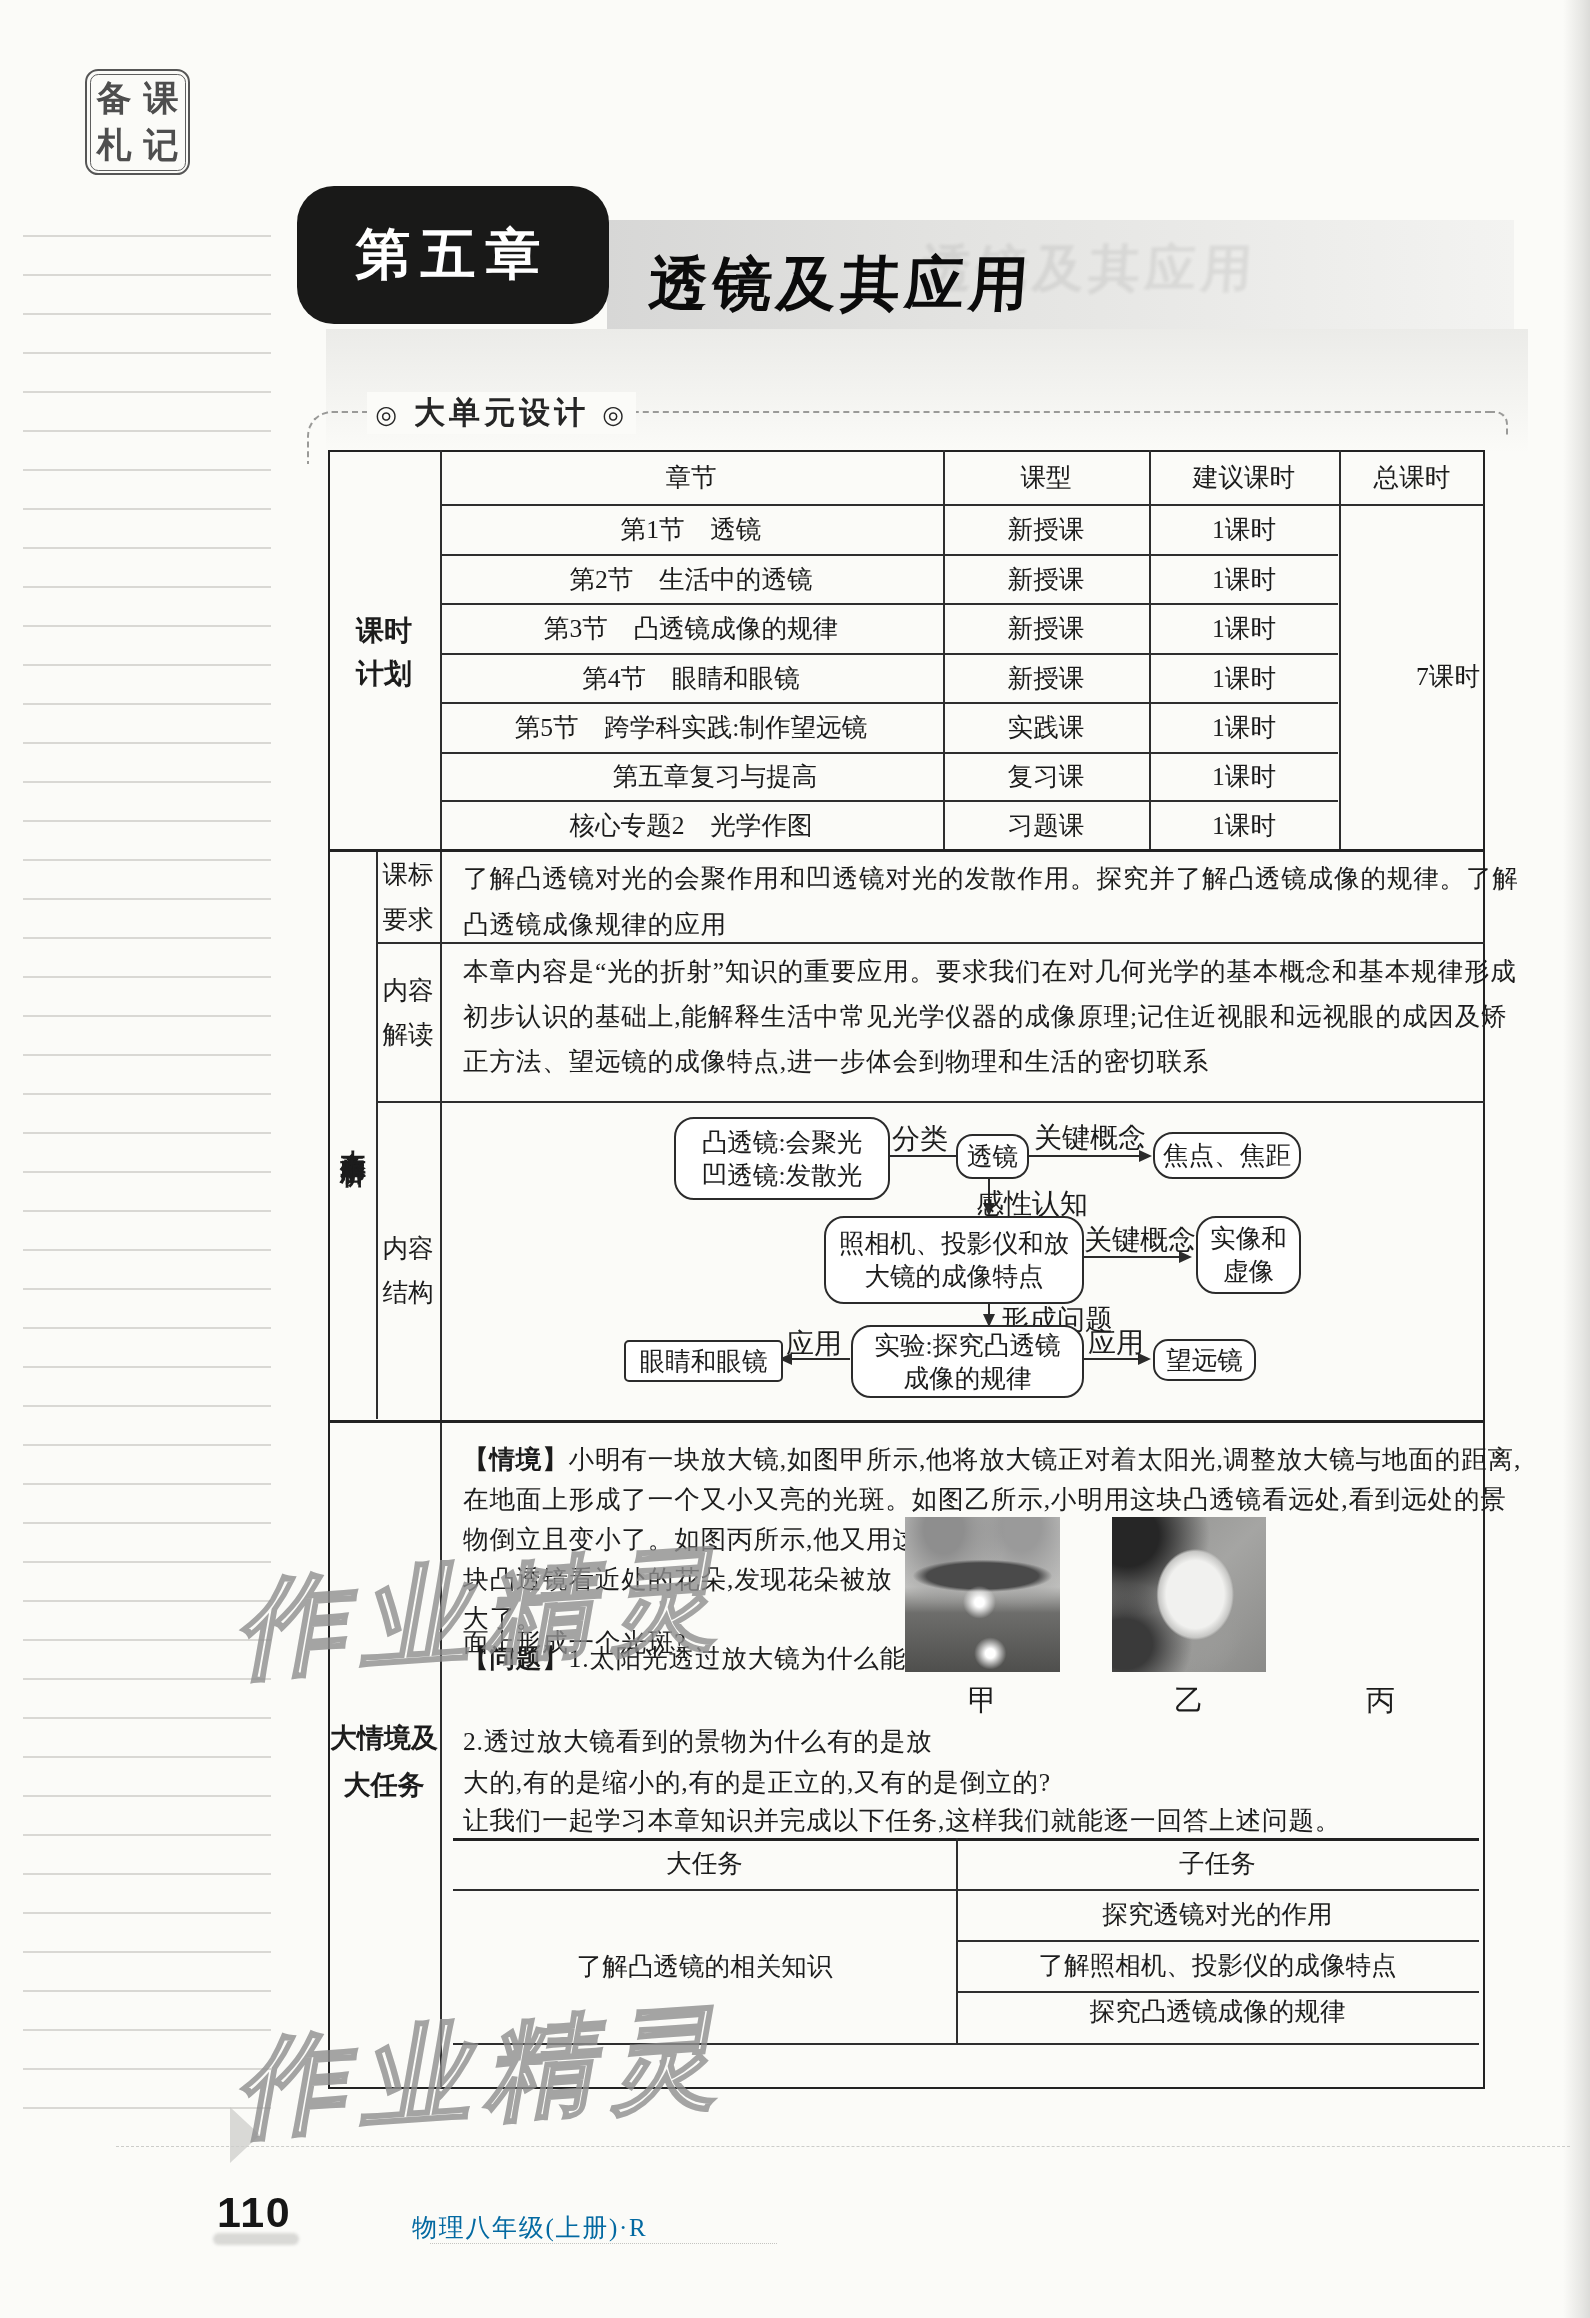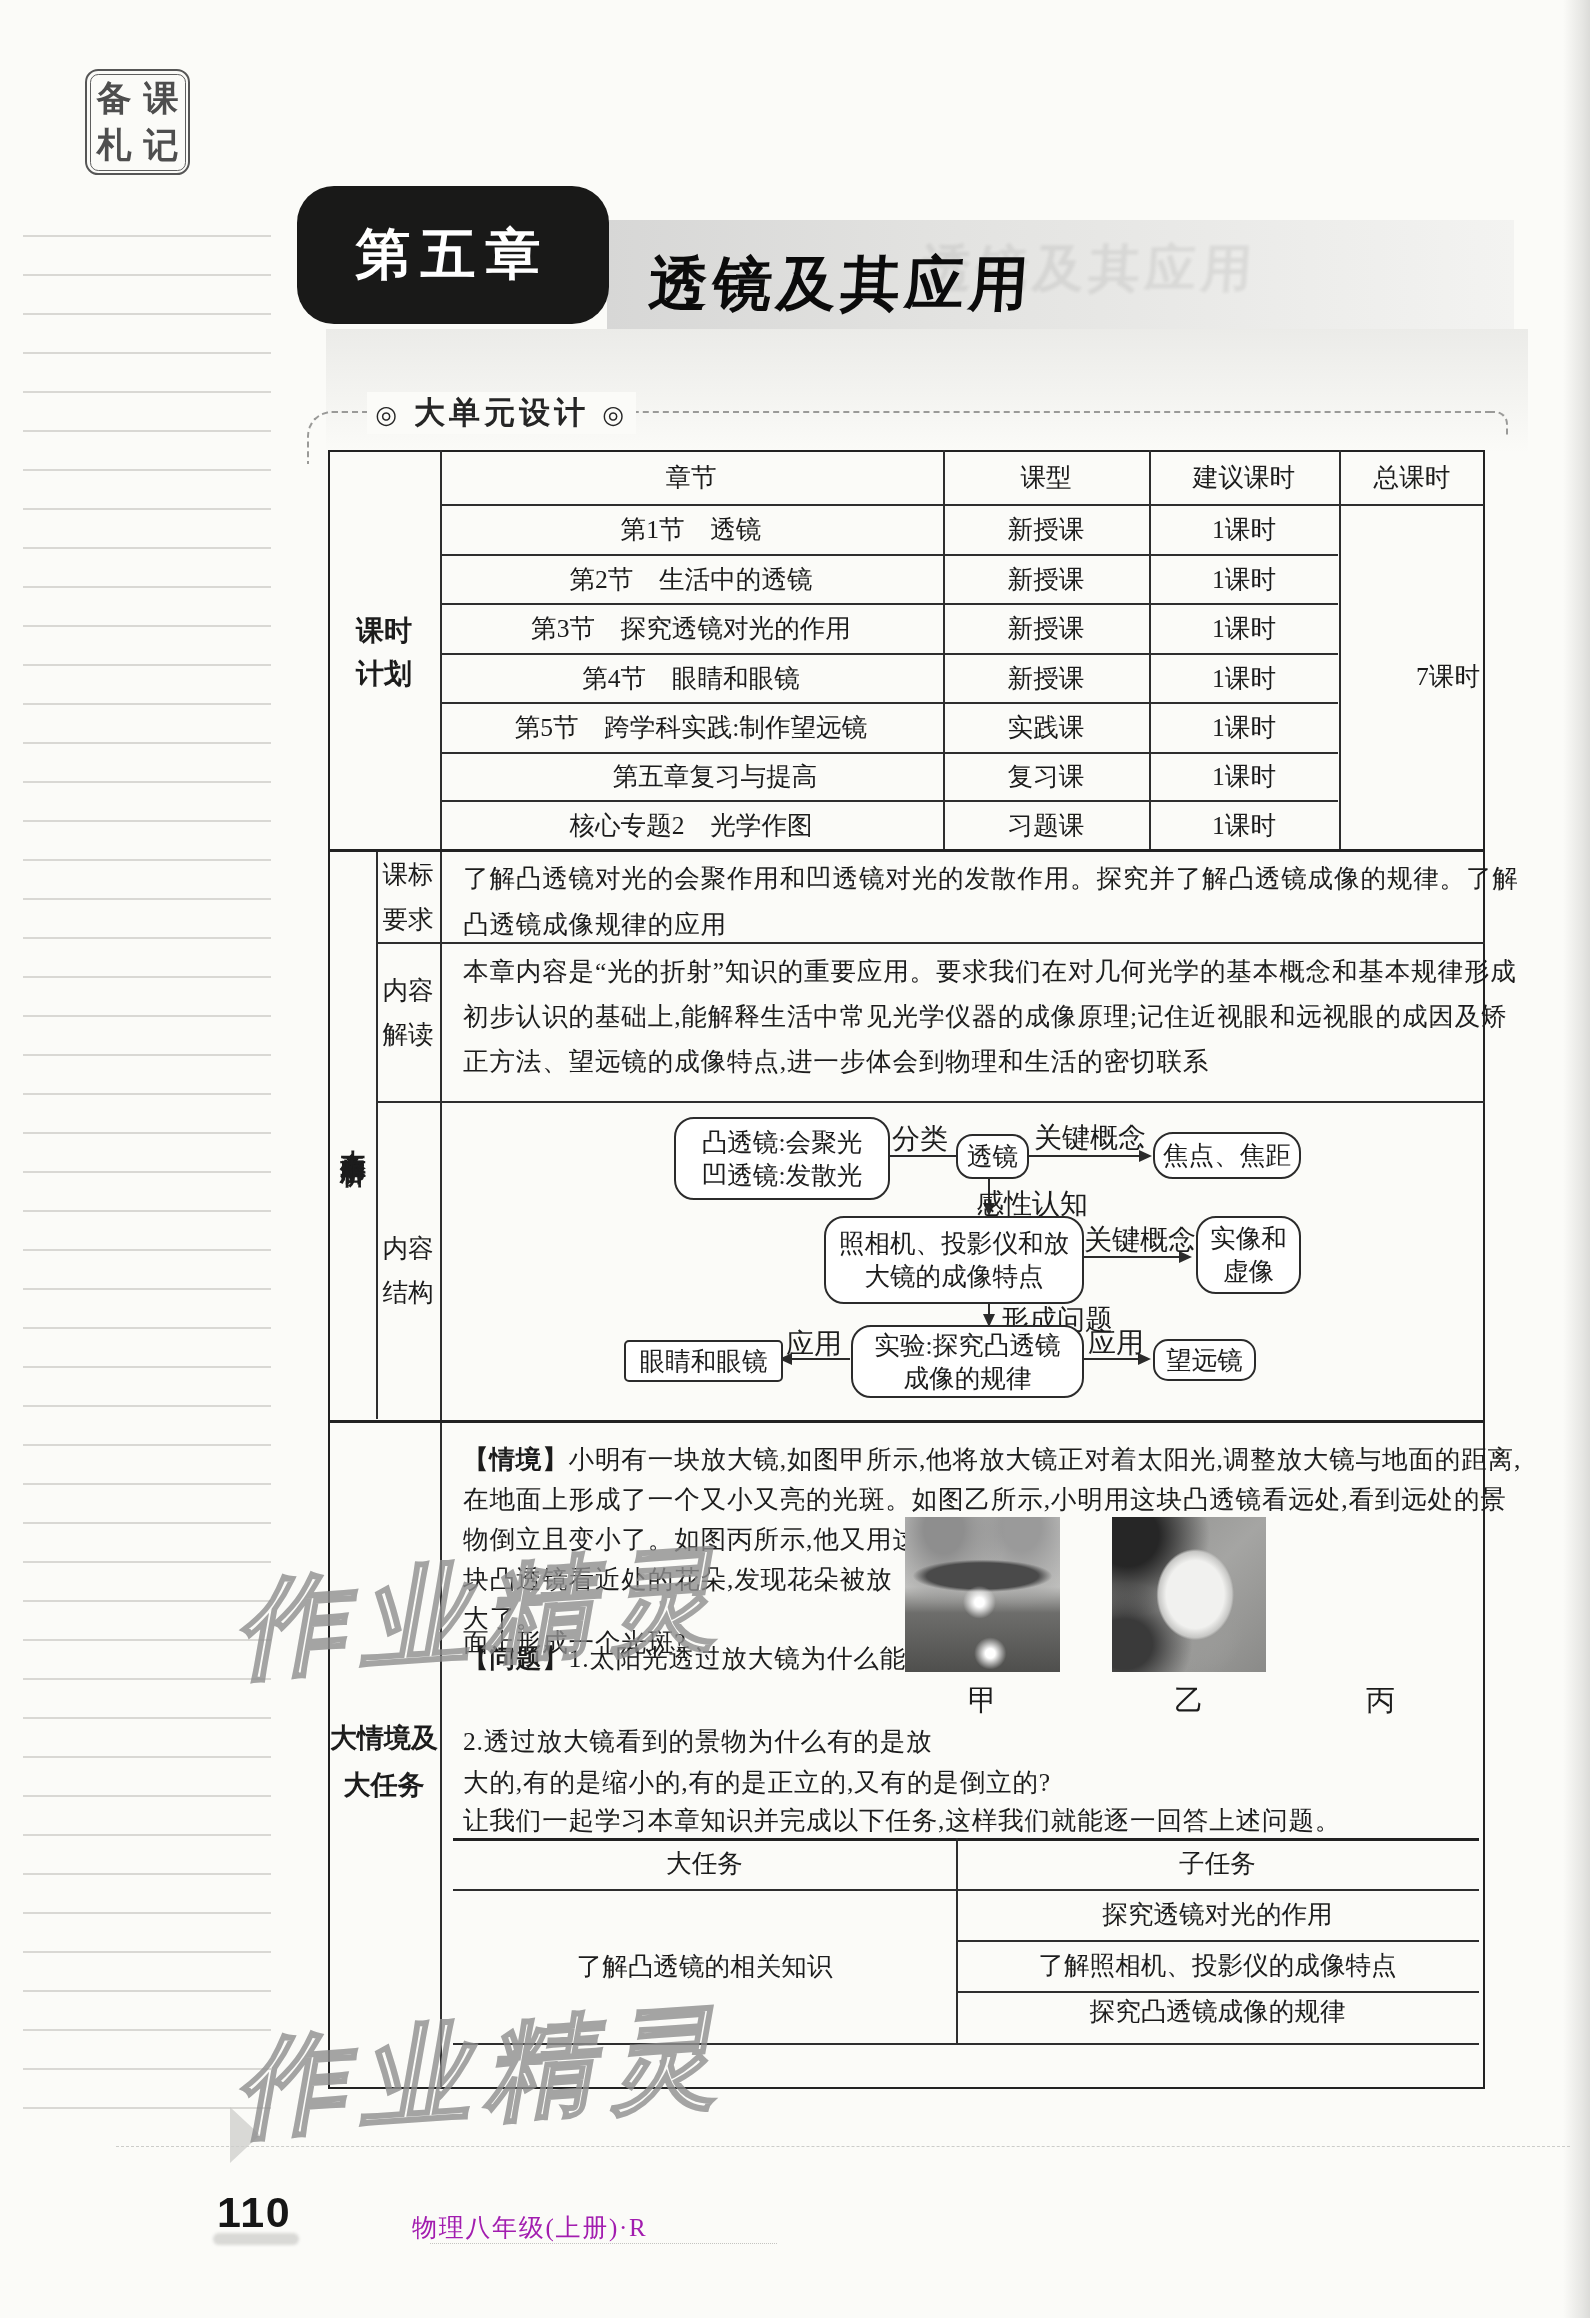--- a/index.html
+++ b/index.html
@@ -97,21 +97,21 @@
   <div class="cell" style="left:943px;top:450px;width:206px;height:54px;">课型</div>
   <div class="cell" style="left:1149px;top:450px;width:190px;height:54px;">建议课时</div>
   <div class="cell" style="left:1339px;top:450px;width:146px;height:54px;">总课时</div>
 
   <div class="cell" style="left:440px;top:504px;width:502px;height:50px;">第1节　透镜</div>
   <div class="cell" style="left:943px;top:504px;width:206px;height:50px;">新授课</div>
   <div class="cell" style="left:1149px;top:504px;width:190px;height:50px;">1课时</div>
   <div class="cell" style="left:440px;top:554px;width:502px;height:50px;">第2节　生活中的透镜</div>
   <div class="cell" style="left:943px;top:554px;width:206px;height:50px;">新授课</div>
   <div class="cell" style="left:1149px;top:554px;width:190px;height:50px;">1课时</div>
-  <div class="cell" style="left:440px;top:603px;width:502px;height:50px;">第3节　探究透镜对光的作用</div>
+  <div class="cell" style="left:440px;top:603px;width:502px;height:50px;">第3节　凸透镜成像的规律</div>
   <div class="cell" style="left:943px;top:603px;width:206px;height:50px;">新授课</div>
   <div class="cell" style="left:1149px;top:603px;width:190px;height:50px;">1课时</div>
   <div class="cell" style="left:440px;top:653px;width:502px;height:50px;">第4节　眼睛和眼镜</div>
   <div class="cell" style="left:943px;top:653px;width:206px;height:50px;">新授课</div>
   <div class="cell" style="left:1149px;top:653px;width:190px;height:50px;">1课时</div>
   <div class="cell" style="left:440px;top:702px;width:502px;height:50px;">第5节　跨学科实践:制作望远镜</div>
   <div class="cell" style="left:943px;top:702px;width:206px;height:50px;border-radius:15px;">实践课</div>
   <div class="cell" style="left:1149px;top:702px;width:190px;height:50px;">1课时</div>
   <div class="cell" style="left:440px;top:752px;width:502px;height:48px;padding-left:24px;">第五章复习与提高</div>
   <div class="cell" style="left:943px;top:752px;width:206px;height:48px;">复习课</div>
@@ -237,18 +237,18 @@
   <div class="wm" style="left:244px;top:1539px;">作业精灵</div>
   <div class="wm" style="left:244px;top:1998px;">作业精灵</div>
 
   <div class="abs" style="left:230px;top:2107px;width:0;height:0;border-top:28px solid transparent;border-bottom:28px solid transparent;
               border-left:30px solid #c6c6c3;opacity:.65;"></div>
   <div class="abs" style="left:116px;top:2146px;width:1454px;border-top:1.7px dashed #cdcdca;"></div>
   <div class="abs" style="left:430px;top:2243px;width:347px;border-top:1.7px dotted #c4c4c1;"></div>
 
   <div class="abs" style="left:213px;top:2233px;width:86px;height:11.6px;background:#d9d9d6;border-radius:5.8px;filter:blur(1.7px);"></div>
   <div class="abs sans" style="left:217px;top:2188px;font-size:43px;font-weight:bold;color:#161616;letter-spacing:1.7px;">110</div>
-  <div class="abs" style="left:412px;top:2211px;font-size:25px;letter-spacing:1.7px;color:#a21caf;">物理八年级(上册)·R</div>
+  <div class="abs" style="left:412px;top:2211px;font-size:25px;letter-spacing:1.7px;color:#0369a1;">物理八年级(上册)·R</div>
 
   <div class="abs" style="left:1563px;top:0;width:28px;height:2319px;
               background:linear-gradient(90deg,rgba(100,100,98,0) 0%,rgba(100,100,98,0.14) 70%,rgba(100,100,98,0.22) 100%);"></div>
 </div>
 
 
 </body></html>

